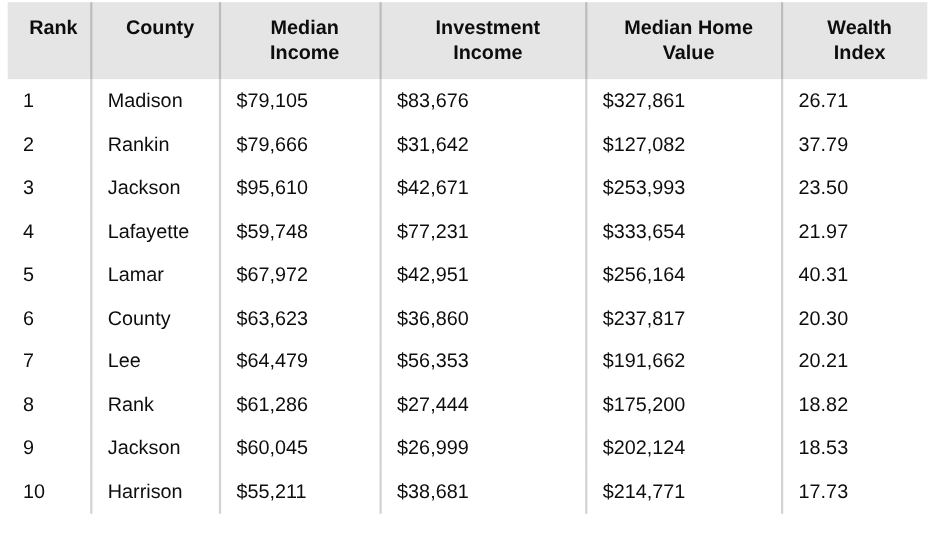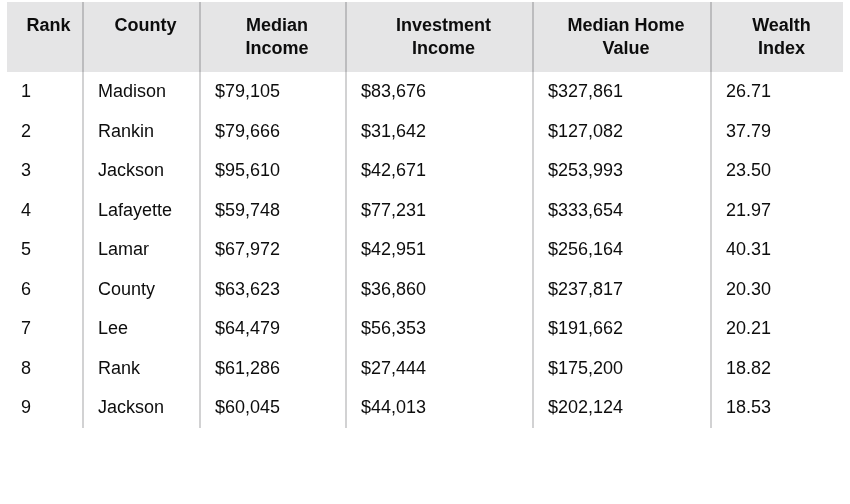--- a/index.html
+++ b/index.html
@@ -142,19 +142,27 @@
           <td>Rank</td>
           <td>$61,286</td>
           <td>$27,444</td>
           <td>$175,200</td>
           <td>18.82</td>
         </tr>
         <tr>
           <td>9</td>
           <td>Jackson</td>
           <td>$60,045</td>
-          <td>$44,013</td>
+          <td>$26,999</td>
           <td>$202,124</td>
           <td>18.53</td>
+        </tr>
+        <tr>
+          <td>10</td>
+          <td>Harrison</td>
+          <td>$55,211</td>
+          <td>$38,681</td>
+          <td>$214,771</td>
+          <td>17.73</td>
         </tr>
       </tbody>
   </table>
 </div>
 
 </body></html>

